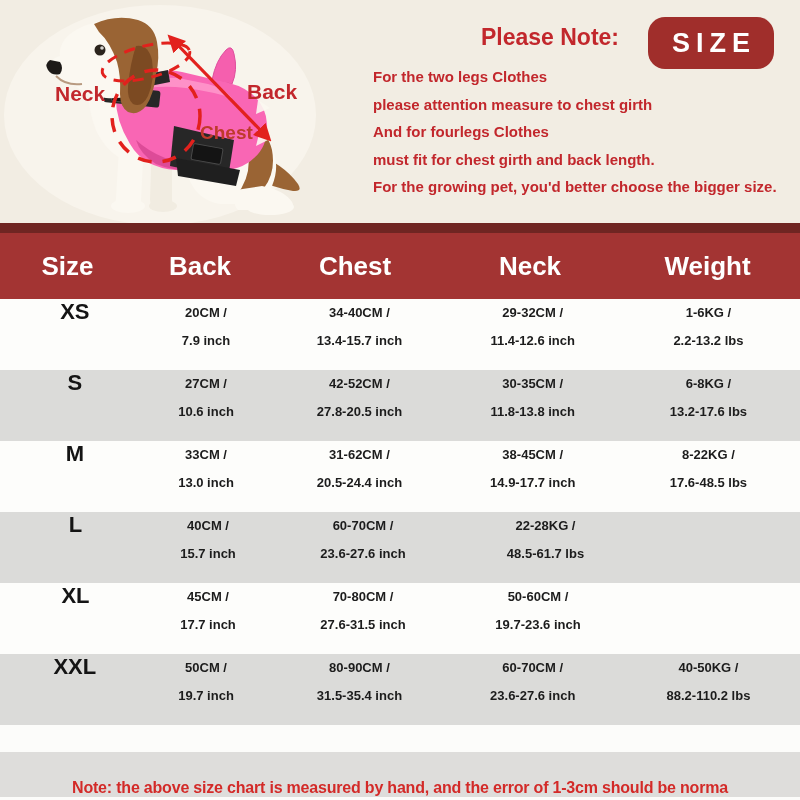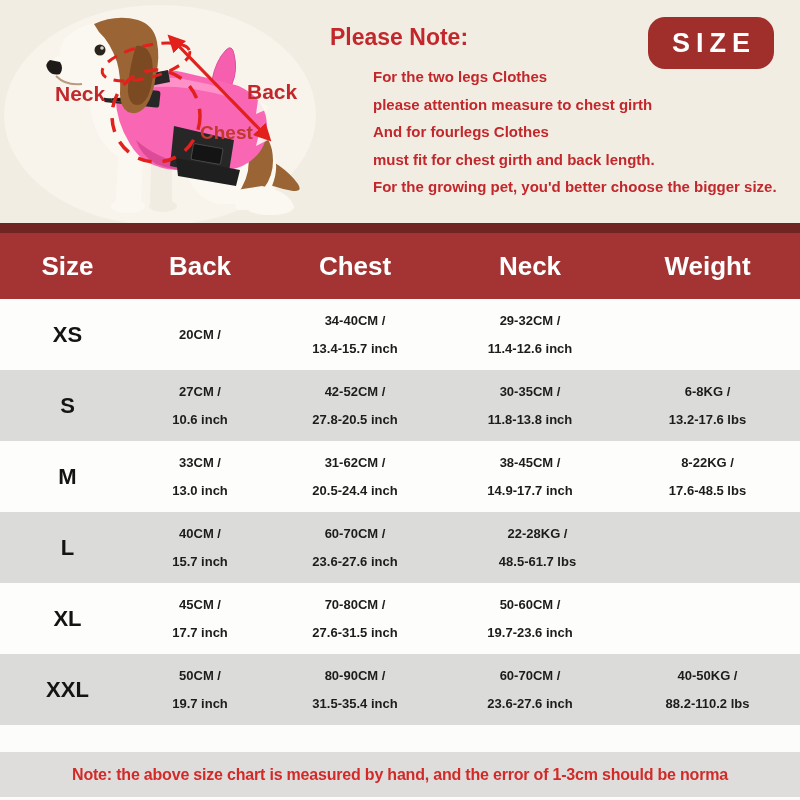--- a/index.html
+++ b/index.html
@@ -9,44 +9,44 @@
   
   .hero{position:absolute;left:0;top:0;width:800px;height:223px;background:var(--hero-bg,#f2ede3);}
   .dog-wrap{position:absolute;left:0;top:0;width:330px;height:223px;}
   .dog-wrap svg{position:absolute;left:0;top:0;}
   .dlabel{position:absolute;font-weight:bold;color:var(--note-red,#d2251f);}
   .dlabel.neck{left:55px;top:82px;font-size:21px;}
   .dlabel.back{left:247px;top:80px;font-size:21px;}
   .dlabel.chest{left:200px;top:122px;font-size:19px;color:#bf3a2a;}
 
   .note-box{position:absolute;left:330px;top:24px;width:440px;color:var(--note-red,#c2272c);}
-  .note-title{font-size:23px;font-weight:bold;margin-bottom:12px;}
+  .note-title{font-size:23px;font-weight:bold;margin-bottom:12px;text-align:center;}
   .note-line{font-size:15px;font-weight:bold;line-height:27.5px;white-space:nowrap;margin-left:43px;}
 
   .size-badge{position:absolute;left:648px;top:17px;width:126px;height:52px;
     background:var(--badge-bg,#a02e2b);border-radius:17px;color:#fff;
     display:flex;align-items:center;justify-content:center;
     font-size:27px;font-weight:bold;letter-spacing:6px;padding-left:6px;box-sizing:border-box;}
 
   
   .divider{position:absolute;left:0;top:223px;width:800px;height:10px;background:var(--divider,#702522);}
   .thead{position:absolute;left:0;top:233px;width:800px;height:66px;background:var(--header-bg,#a33433);
     display:flex;align-items:center;color:#fff;font-weight:bold;font-size:26px;}
   .col{text-align:center;box-sizing:border-box;}
   .col-0{width:135px;} .col-1{width:130px;} .col-2{width:180px;} .col-3{width:170px;} .col-4{width:185px;}
 
   .tbody{position:absolute;left:0;top:299px;width:800px;}
-  .trow{display:flex;align-items:center;height:71px;background:#fdfdfb;}
+  .trow{display:flex;height:71px;background:#fdfdfb;padding-left:8px;}
   .trow.alt{background:var(--row-alt-bg,#dbdbd9);}
   .cell{font-size:13px;font-weight:bold;color:#1c1c1c;line-height:28px;}
   .cell-size{font-size:22px;font-weight:bold;color:#141414;}
 
   
   .footer-note{position:absolute;left:0;top:752px;width:800px;height:45px;background:var(--footer-bg,#dedddb);
-    display:flex;align-items:center;justify-content:center;}
+    display:flex;align-items:flex-end;justify-content:center;}
   .footer-note span{color:var(--footer-red,#d32a28);font-weight:bold;font-size:16px;letter-spacing:-0.2px;}
 
   
   .fur-w{fill:#fbf8f1;} .fur-w2{fill:#f1ece1;} .fur-b{fill:#9a6434;} .fur-bd{fill:#7c4a22;}
   .vest{fill:var(--vest-pink,#f966b4);} .strap{fill:#272727;}
   .dash{fill:none;stroke:#e2211d;}
 </style>
 </head>
 <body>
 
@@ -135,28 +135,33 @@
     <div class="col col-3">Neck</div>
     <div class="col col-4">Weight</div>
   </div>
 
   <div class="tbody">
 
     <div class="trow">
       <div class="col col-0 cell-size">XS</div>
       <div class="col col-1 cell">
         <div>20CM /</div>
+        <div>7.9 inch</div>
       </div>
       <div class="col col-2 cell">
         <div>34-40CM /</div>
         <div>13.4-15.7 inch</div>
       </div>
       <div class="col col-3 cell">
         <div>29-32CM /</div>
         <div>11.4-12.6 inch</div>
+      </div>
+      <div class="col col-4 cell">
+        <div>1-6KG /</div>
+        <div>2.2-13.2 lbs</div>
       </div>
     </div>
 
     <div class="trow alt">
       <div class="col col-0 cell-size">S</div>
       <div class="col col-1 cell">
         <div>27CM /</div>
         <div>10.6 inch</div>
       </div>
       <div class="col col-2 cell">

